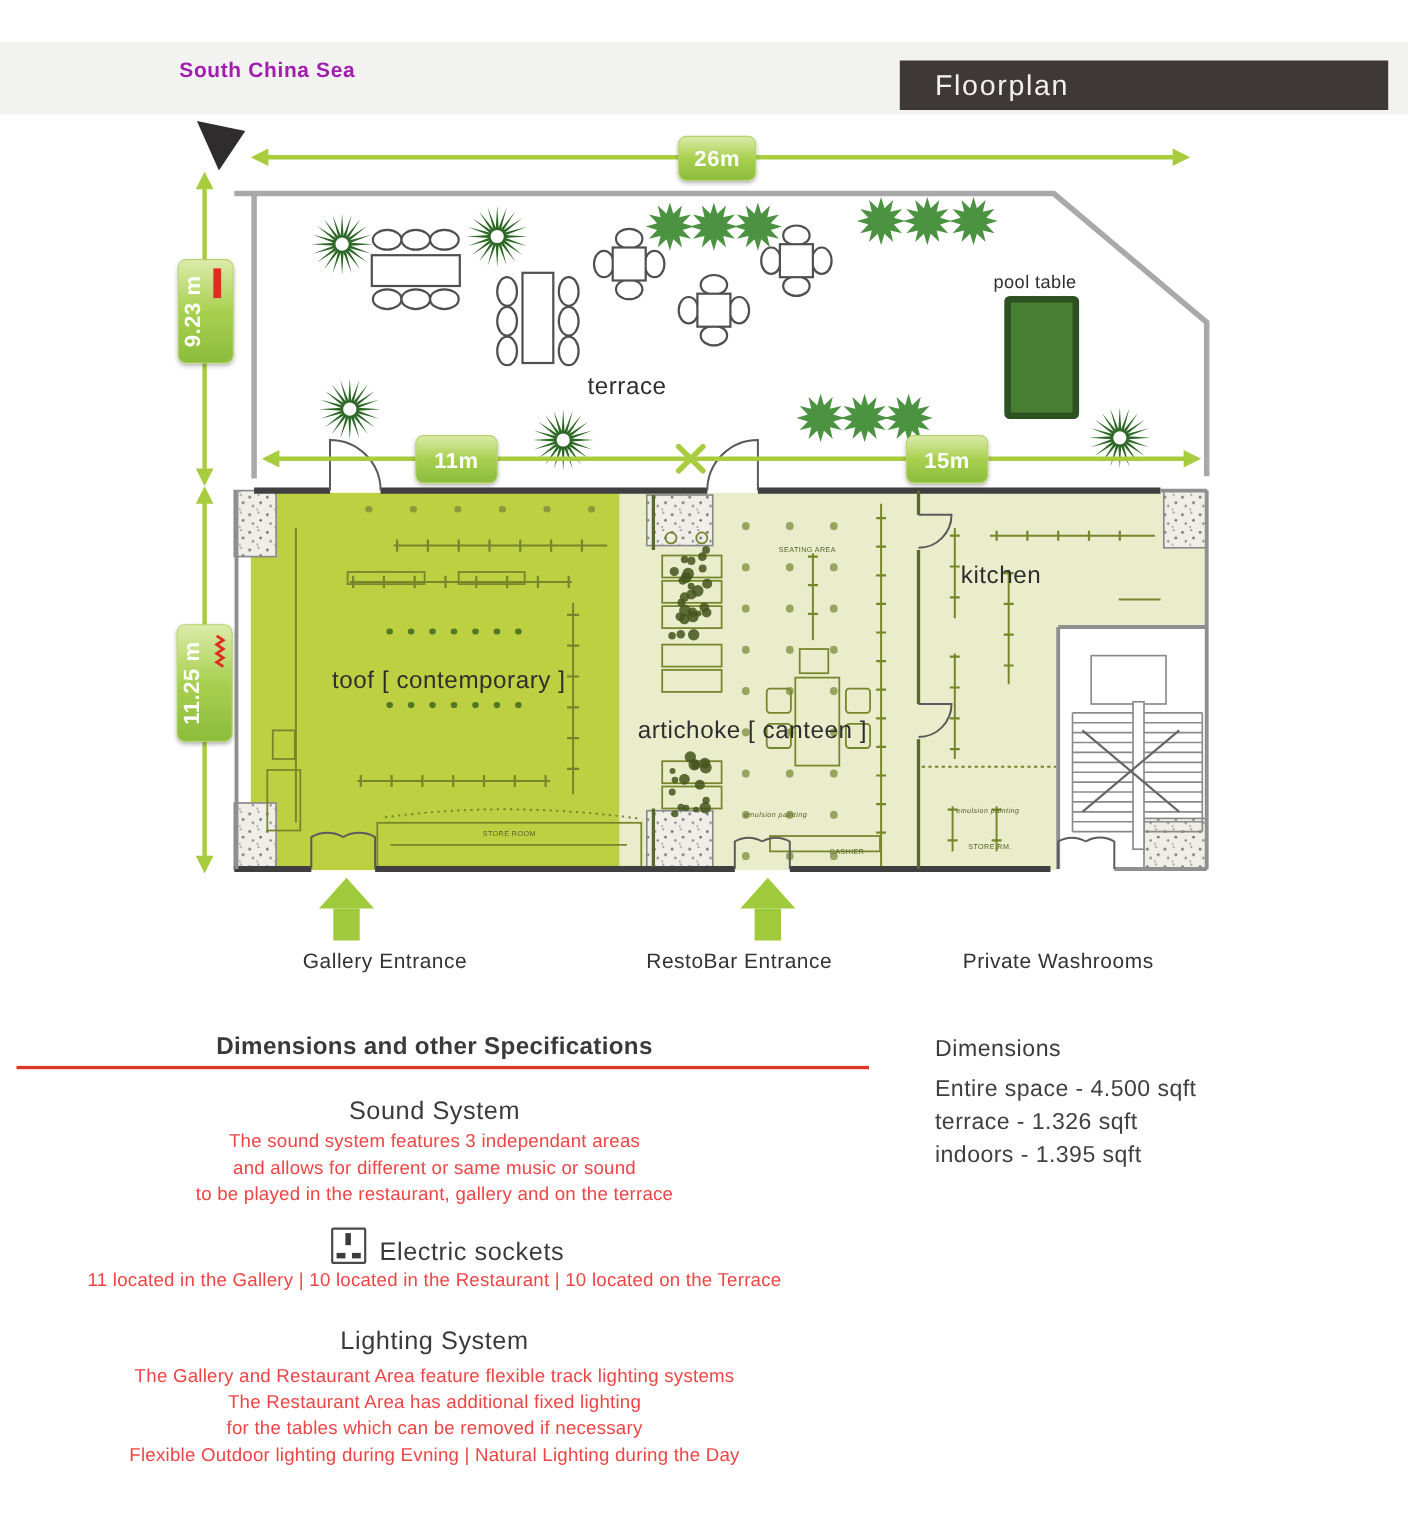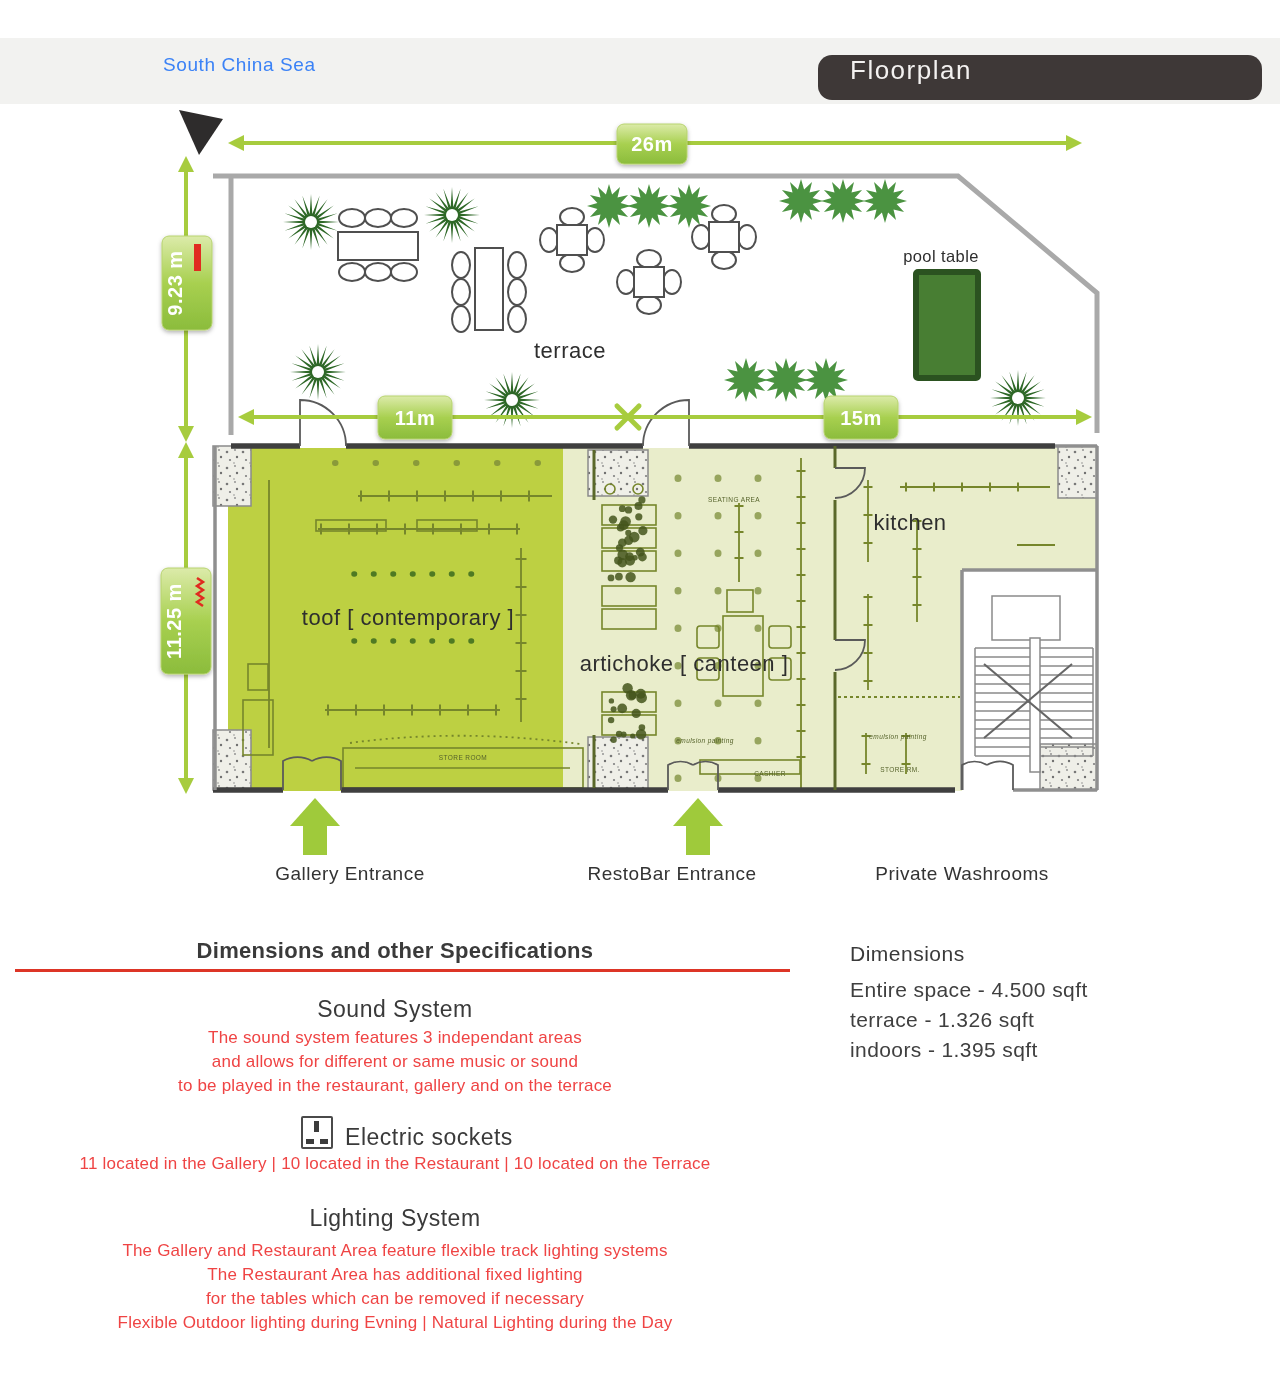--- a/index.html
+++ b/index.html
@@ -1,20 +1,20 @@
 <!DOCTYPE html>
 <html><head>
 <meta charset="utf-8">
 <style>
   html,body{margin:0;padding:0;background:#fff;}
   .canvas{position:relative;width:1280px;height:1380px;background:#fff;overflow:hidden;
           font-family:"Liberation Sans",sans-serif;color:#3d3d3d;}
   .top-band{position:absolute;left:0;top:38px;width:1280px;height:66px;background:#f2f2f0;}
-  .sea-label{position:absolute;left:163px;top:54px;font-size:19px;font-weight:400;letter-spacing:.6px;color:#3b82f6;}
-  .title-bar{position:absolute;left:818px;top:55px;width:444px;height:45px;background:#3e3837;display:flex;align-items:flex-start;border-radius:14px;}
+  .sea-label{position:absolute;left:163px;top:54px;font-size:19px;font-weight:700;letter-spacing:.6px;color:#a21caf;}
+  .title-bar{position:absolute;left:818px;top:55px;width:444px;height:45px;background:#3e3837;display:flex;align-items:center;}
   .title-bar span{margin-left:32px;font-size:26px;font-weight:300;letter-spacing:1.5px;color:#f3f1f0;}
   svg text{font-family:"Liberation Sans",sans-serif;}
   .area-label{font-size:22px;font-weight:300;letter-spacing:.5px;fill:#2e2e2e;}
   .small-label{font-size:16.5px;font-weight:300;letter-spacing:.4px;fill:#2e2e2e;}
   .tiny-label{font-size:6.5px;letter-spacing:.4px;fill:#55622a;}
   .badge-text{font-size:20px;font-weight:bold;fill:#fff;letter-spacing:.5px;}
   .wallG{stroke:#a9a9a9;stroke-width:5;fill:none;}
   .wallD{stroke:#3f3f3f;stroke-width:5.5;fill:none;}
   .wallM{stroke:#8f8f8f;stroke-width:3.5;fill:none;}
   .part{stroke:#5a682a;stroke-width:3;fill:none;}

